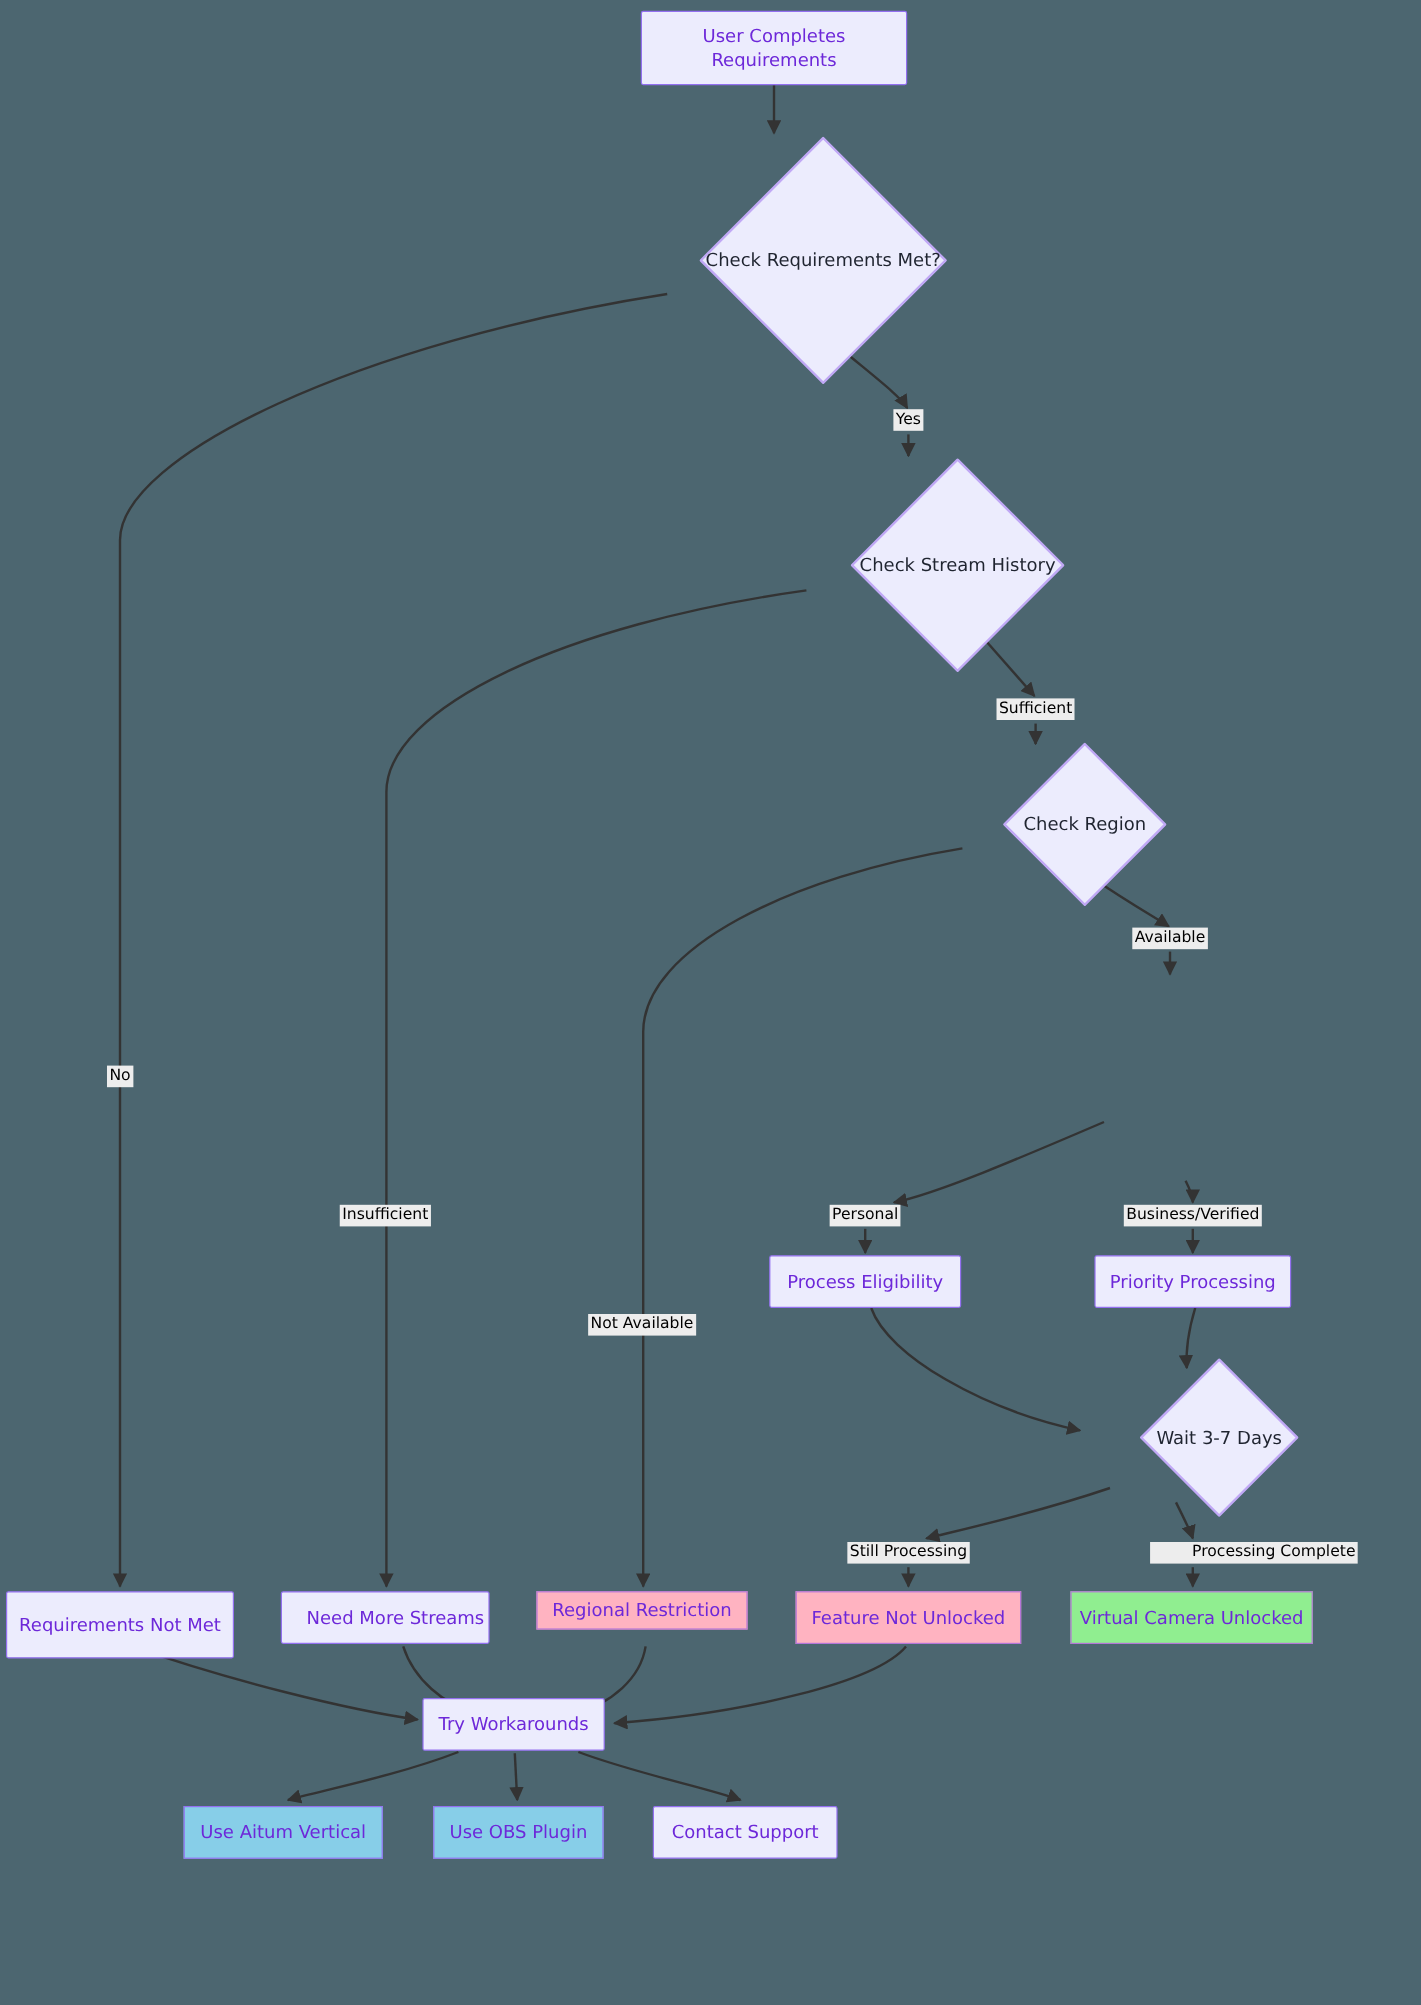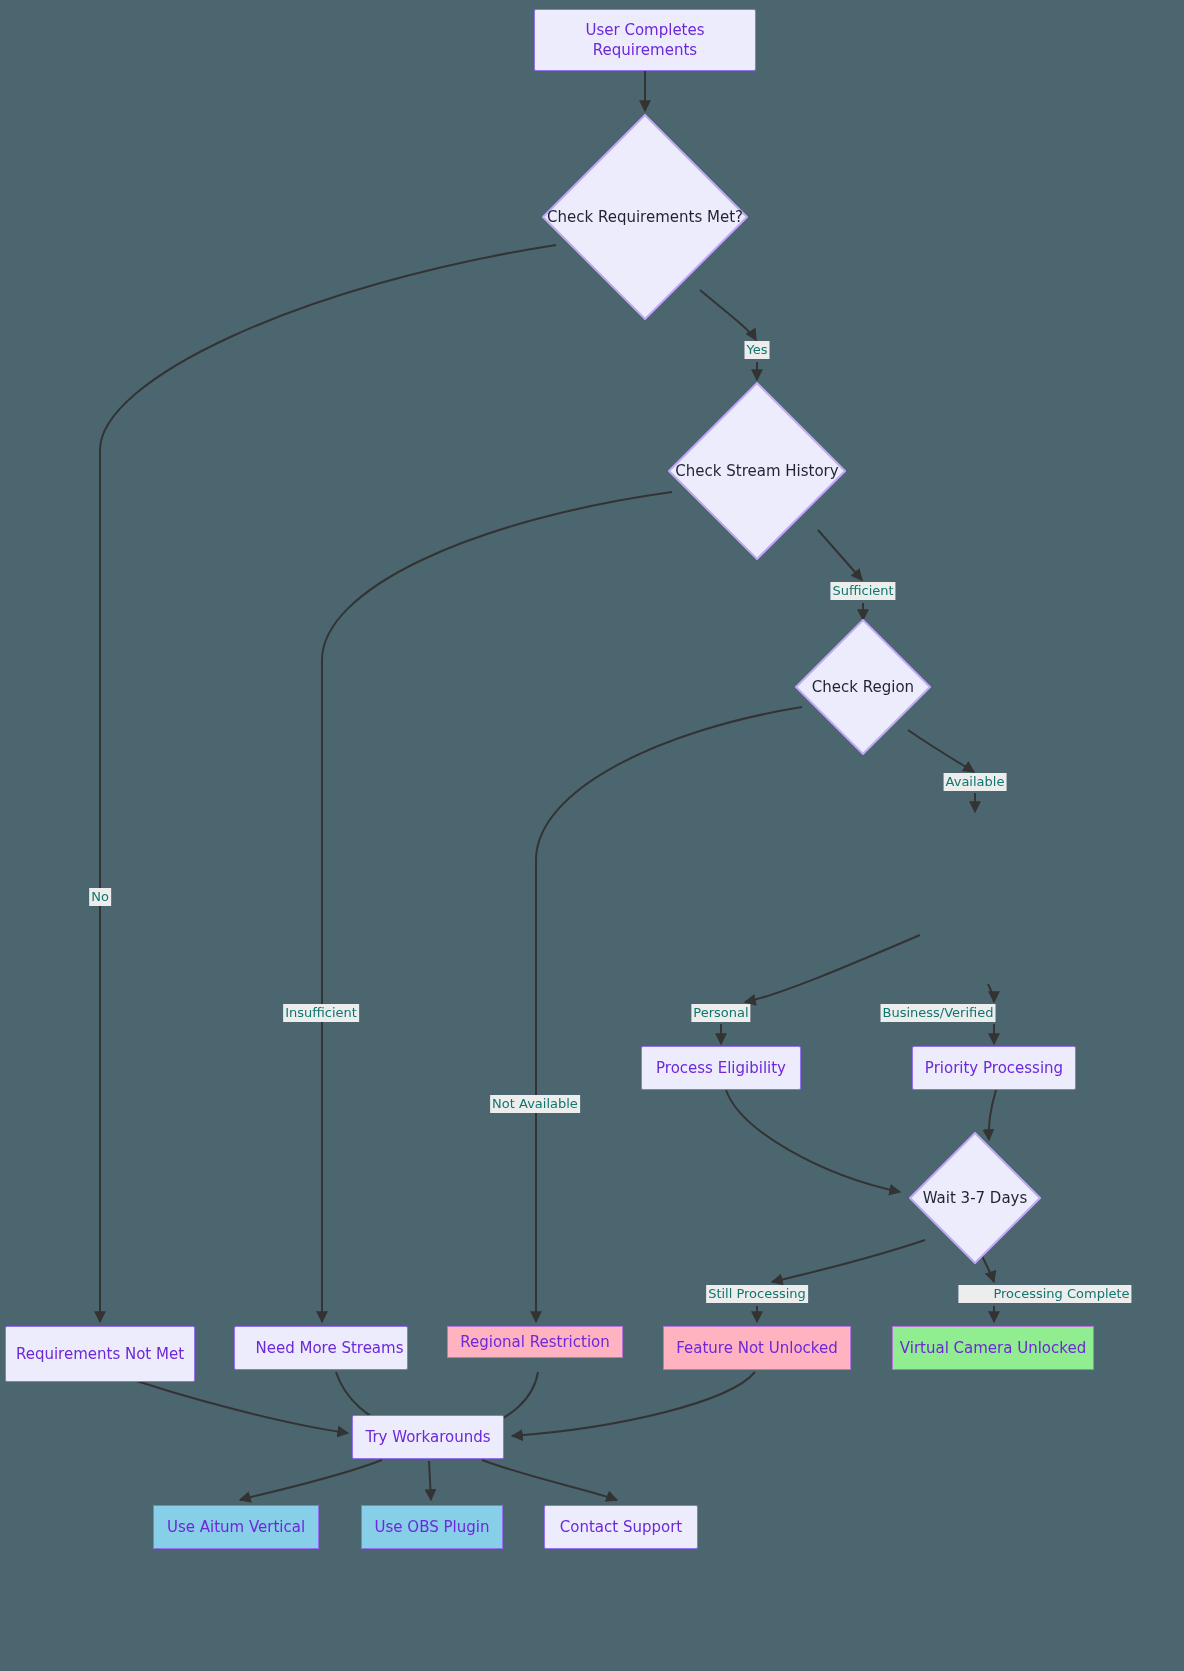--- a/index.html
+++ b/index.html
@@ -51,20 +51,21 @@
   .node.green {
     background: #90ee90;
     border: 1.4px solid #b575d8;
   }
   .node.blue {
     background: #87cee8;
     border: 1.4px solid #9370f0;
   }
   .diamond-wrap {
     position: absolute;
+    margin-left: 41px;
   }
   .diamond-shape {
     position: absolute;
     left: 0; top: 0;
     width: 100%;
     height: 100%;
   }
   .diamond-label {
     position: absolute;
     left: 0; top: 0;
@@ -73,21 +74,21 @@
     display: flex;
     align-items: center;
     justify-content: center;
     color: #1f2430;
     font-size: 15px;
     white-space: nowrap;
   }
   .elabel {
     position: absolute;
     background: #ededed;
-    color: #0f766e;
+    color: #000000;
     font-size: 13px;
     line-height: 16px;
     padding: 1px 2px;
     white-space: nowrap;
     transform: translate(-50%, -50%);
   }
 </style>
 </head>
 <body>
 
@@ -230,19 +231,19 @@
   <div class="elabel" style="left:321px; top:1013px;">Insufficient</div>
 
   <div class="elabel" style="left:863px; top:591px;">Sufficient</div>
 
   <div class="elabel" style="left:535px; top:1104px;">Not Available</div>
 
   <div class="elabel" style="left:975px; top:782px;">Available</div>
 
   <div class="elabel" style="left:721px; top:1013px;">Personal</div>
 
-  <div class="elabel" style="left:938px; top:1013px;">Business/Verified</div>
+  <div class="elabel" style="left:994px; top:1013px;">Business/Verified</div>
 
   <div class="elabel" style="left:757px; top:1294px;">Still Processing</div>
 
   <div class="elabel" style="left:1045px; top:1294px;padding-left:35px;">Processing Complete</div>
 
 </div>
 
 </body></html>

